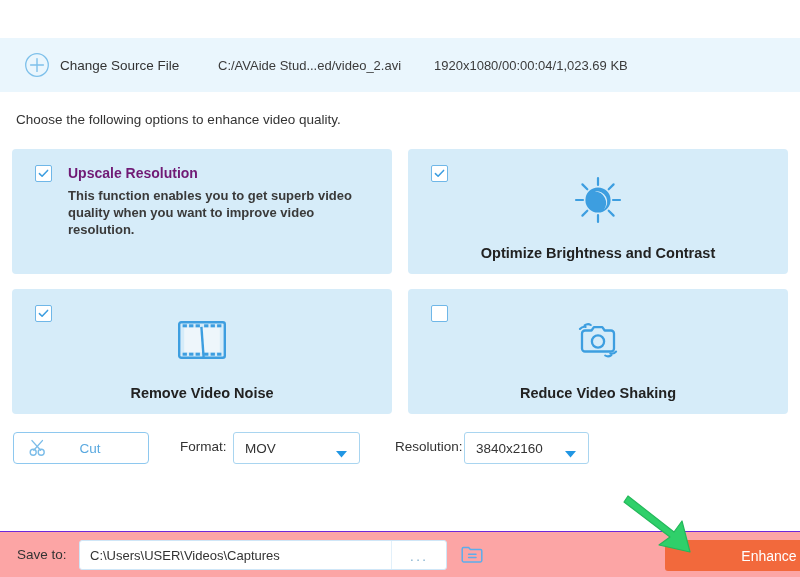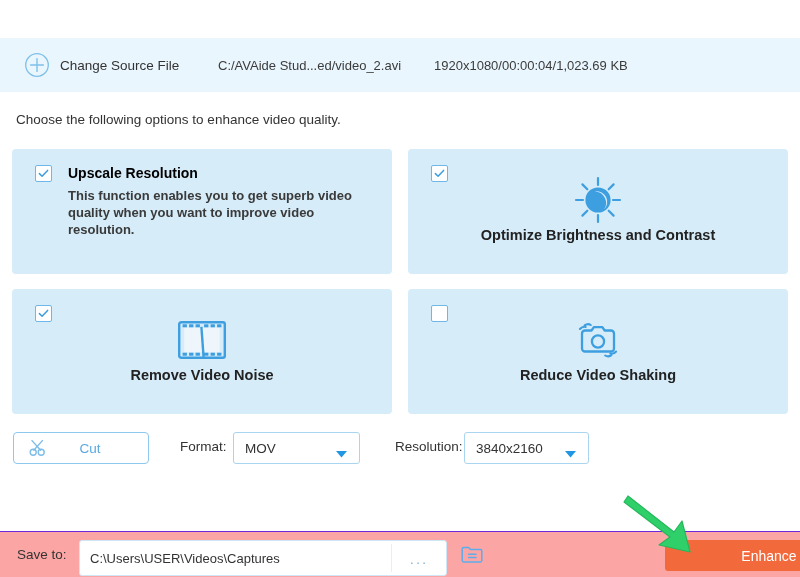--- a/index.html
+++ b/index.html
@@ -74,33 +74,33 @@
     background:#ffffff;
     border:1px solid #6fb7e8;
     border-radius:2px;
     box-sizing:border-box;
     display:flex;align-items:center;justify-content:center;
     cursor:pointer;
   }
   .cbox svg{display:block;}
   .card-title-inline{
     position:absolute;left:56px;top:16px;
-    font-size:14px;font-weight:bold;color:#000000;
+    font-size:14px;font-weight:bold;color:#701a75;
   }
   .card-desc{
     position:absolute;left:56px;top:38px;width:300px;
     font-size:13px;color:#3a3a3a;line-height:17px;font-weight:bold;
   }
   .card-centered{
     position:absolute;left:0;right:0;top:24px;
     display:flex;flex-direction:column;align-items:center;
   }
   .card-centered .cicon{height:54px;display:flex;align-items:center;justify-content:center;}
   .card-centered .ctitle{
-    margin-top:0;font-size:14.5px;font-weight:bold;color:#222222;
+    margin-top:18px;font-size:14.5px;font-weight:bold;color:#222222;
   }
 
   
   .controls{
     position:absolute;left:0;top:432px;width:664px;height:34px;
   }
   .cut-btn{
     position:absolute;left:13px;top:0;width:136px;height:32px;
     border:1px solid #8ec8ef;border-radius:4px;background:#ffffff;
     box-sizing:border-box;display:flex;align-items:center;cursor:pointer;
@@ -129,21 +129,21 @@
   
   .footer{
     position:absolute;left:0;top:531px;width:800px;height:46px;
     background:#fca5a5;
     border-top:1px solid #6d28d9;
   }
   .save-label{
     position:absolute;left:17px;top:15px;font-size:13.5px;color:#333333;
   }
   .path-field{
-    position:absolute;left:79px;top:8px;width:368px;height:36px;
+    position:absolute;left:79px;top:8px;width:368px;height:30px;
     background:#ffffff;border:1px solid #cfe6f7;border-radius:3px;
     box-sizing:border-box;display:flex;align-items:center;
   }
   .path-val{
     margin-left:10px;font-size:13px;color:#333333;flex:1;
     white-space:nowrap;overflow:hidden;
   }
   .dots-btn{
     width:54px;height:28px;border-left:1px solid #e2f0fa;
     display:flex;align-items:center;justify-content:center;

